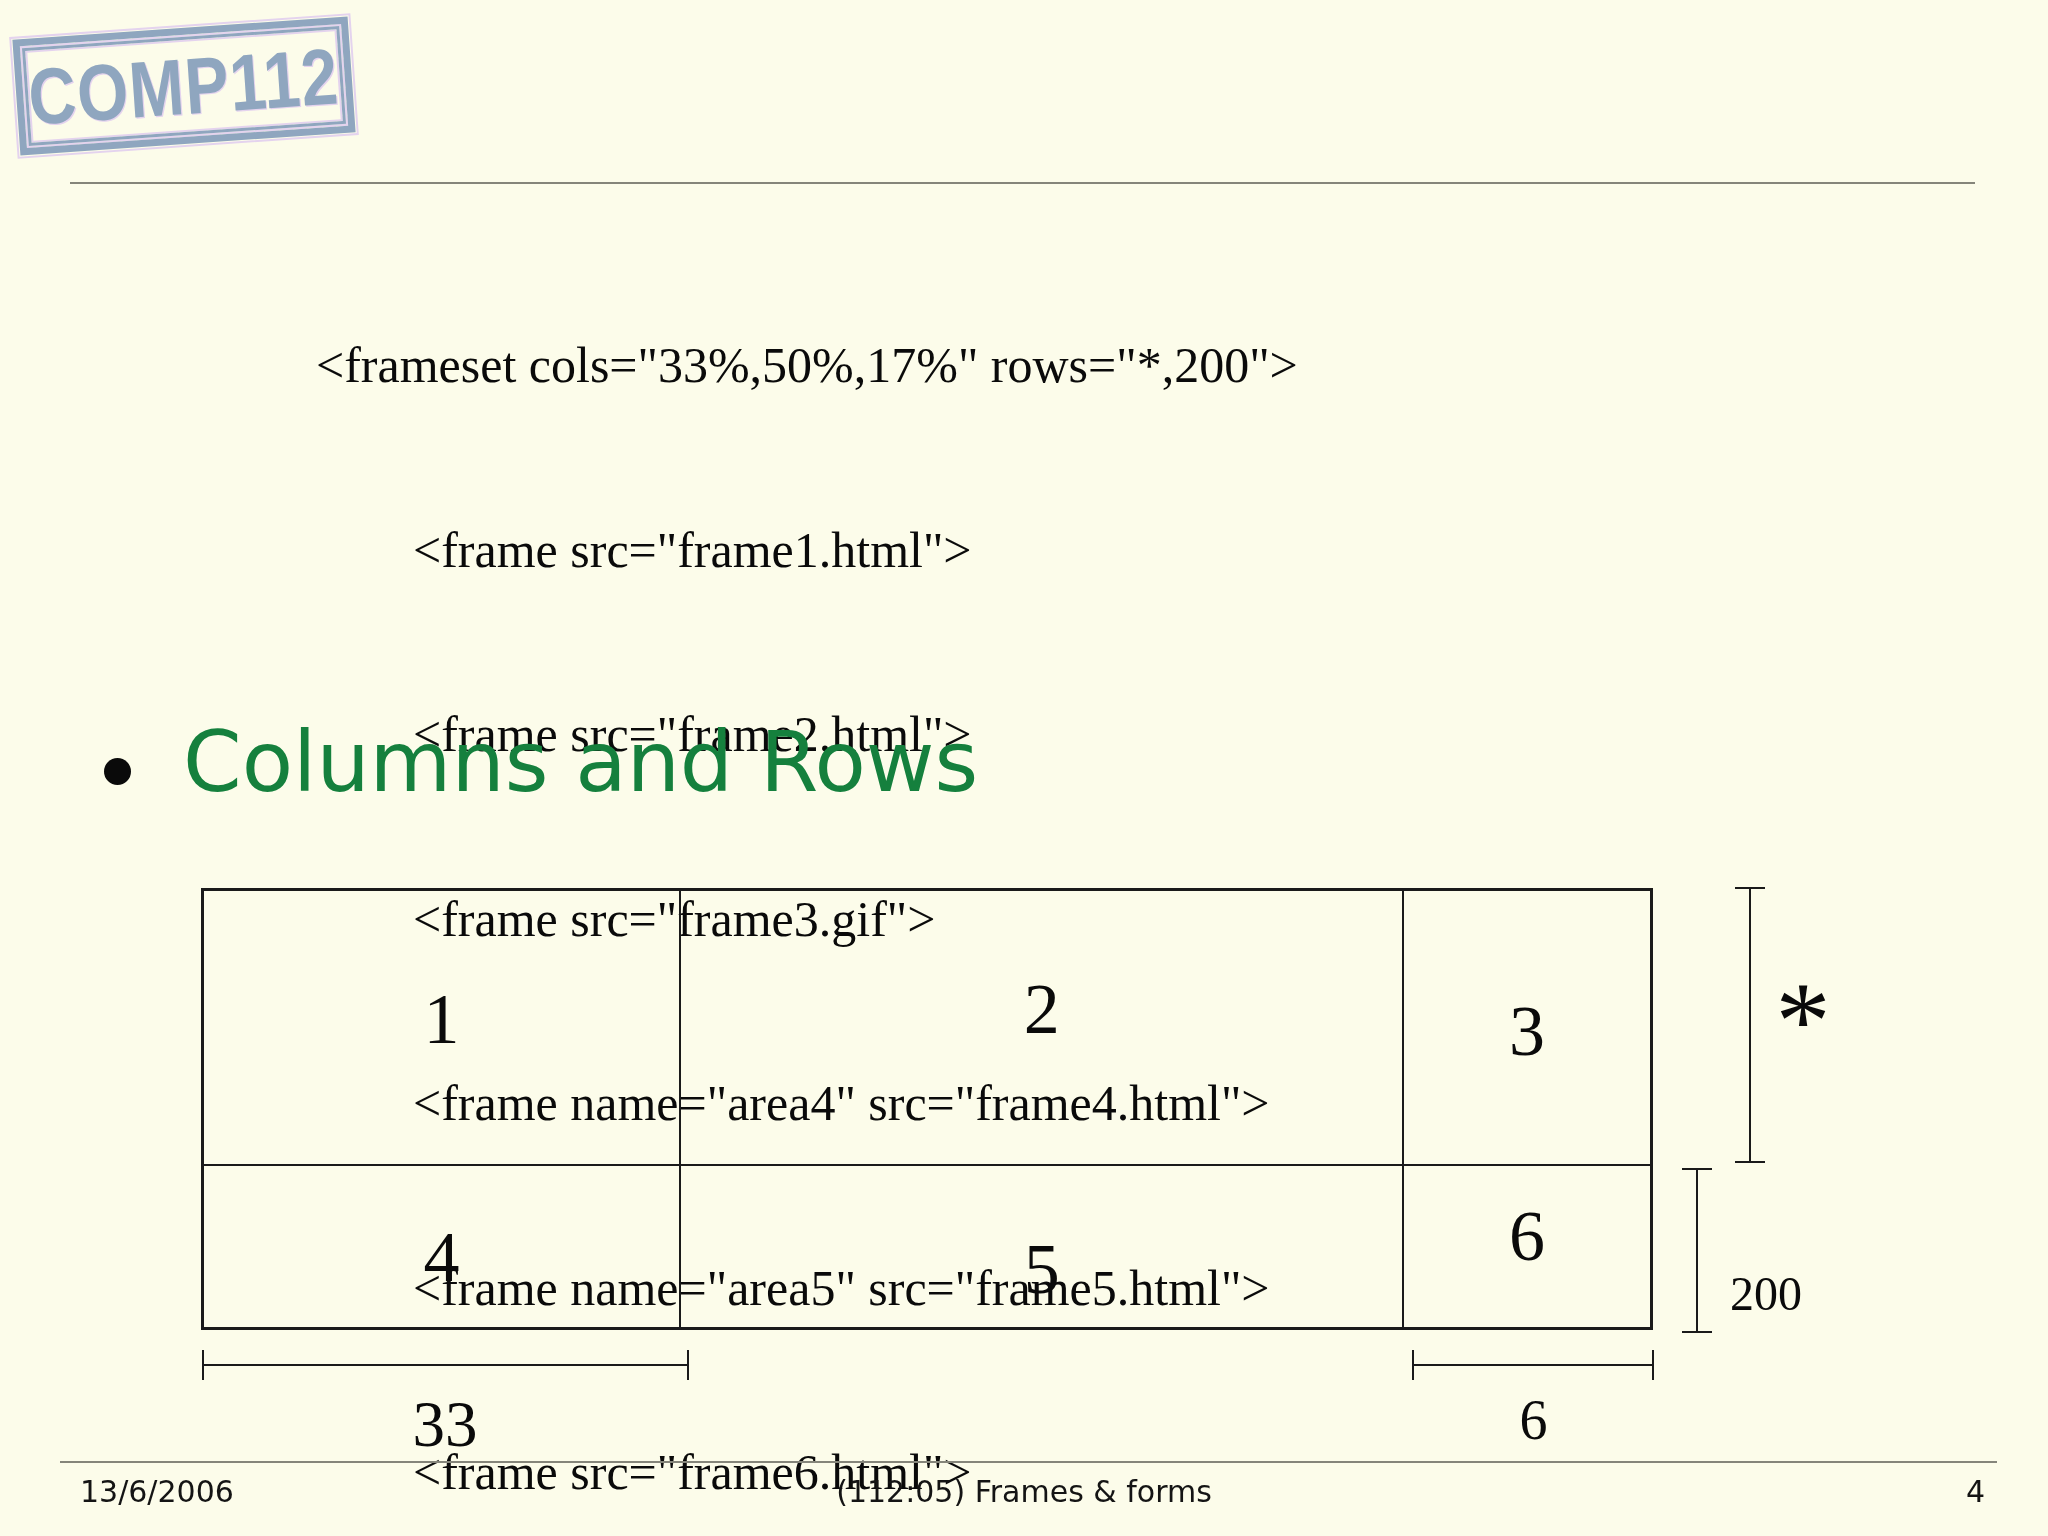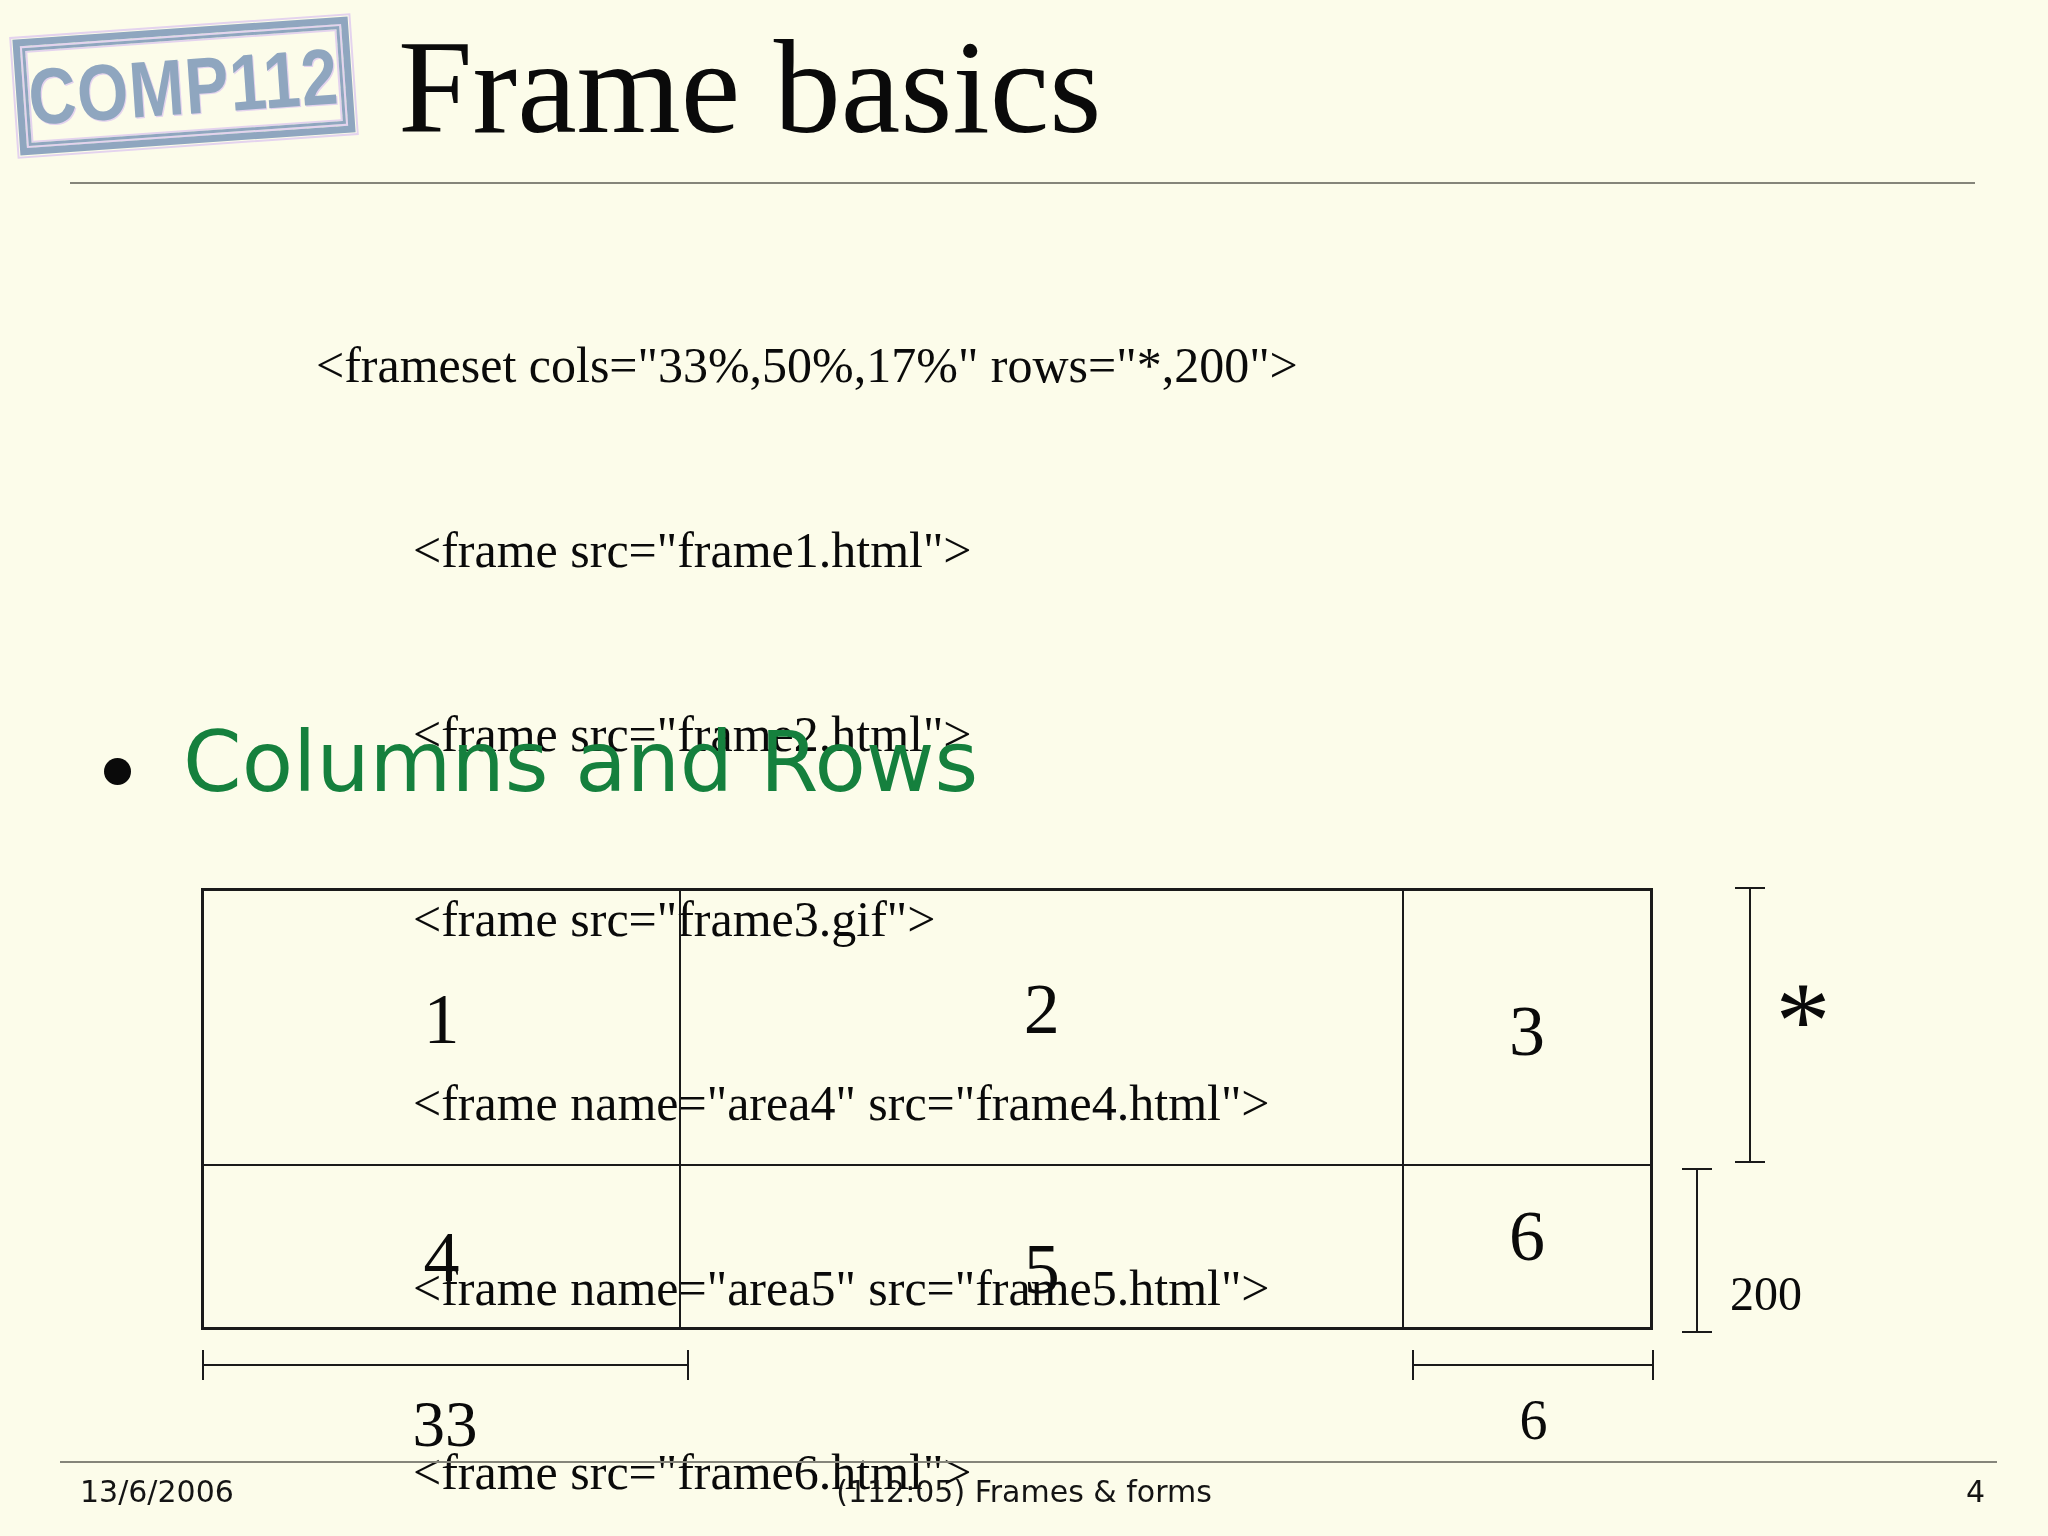--- a/index.html
+++ b/index.html
@@ -132,21 +132,20 @@
 <body>
 
 <div class="slide">
 
   <div class="logo">
     <div class="logo-inner">
       <span class="logo-text">COMP112</span>
     </div>
   </div>
 
-  <div class="title">Frame basics</div>
   <div class="top-divider"></div>
 
   <div class="code">
     <div class="code-line">&lt;frameset cols="33%,50%,17%" rows="*,200"&gt;</div>
     <div class="code-line indent">&lt;frame src="frame1.html"&gt;</div>
     <div class="code-line indent">&lt;frame src="frame2.html"&gt;</div>
     <div class="code-line indent">&lt;frame src="frame3.gif"&gt;</div>
     <div class="code-line indent">&lt;frame name="area4" src="frame4.html"&gt;</div>
     <div class="code-line indent">&lt;frame name="area5" src="frame5.html"&gt;</div>
     <div class="code-line indent">&lt;frame src="frame6.html"&gt;</div>

